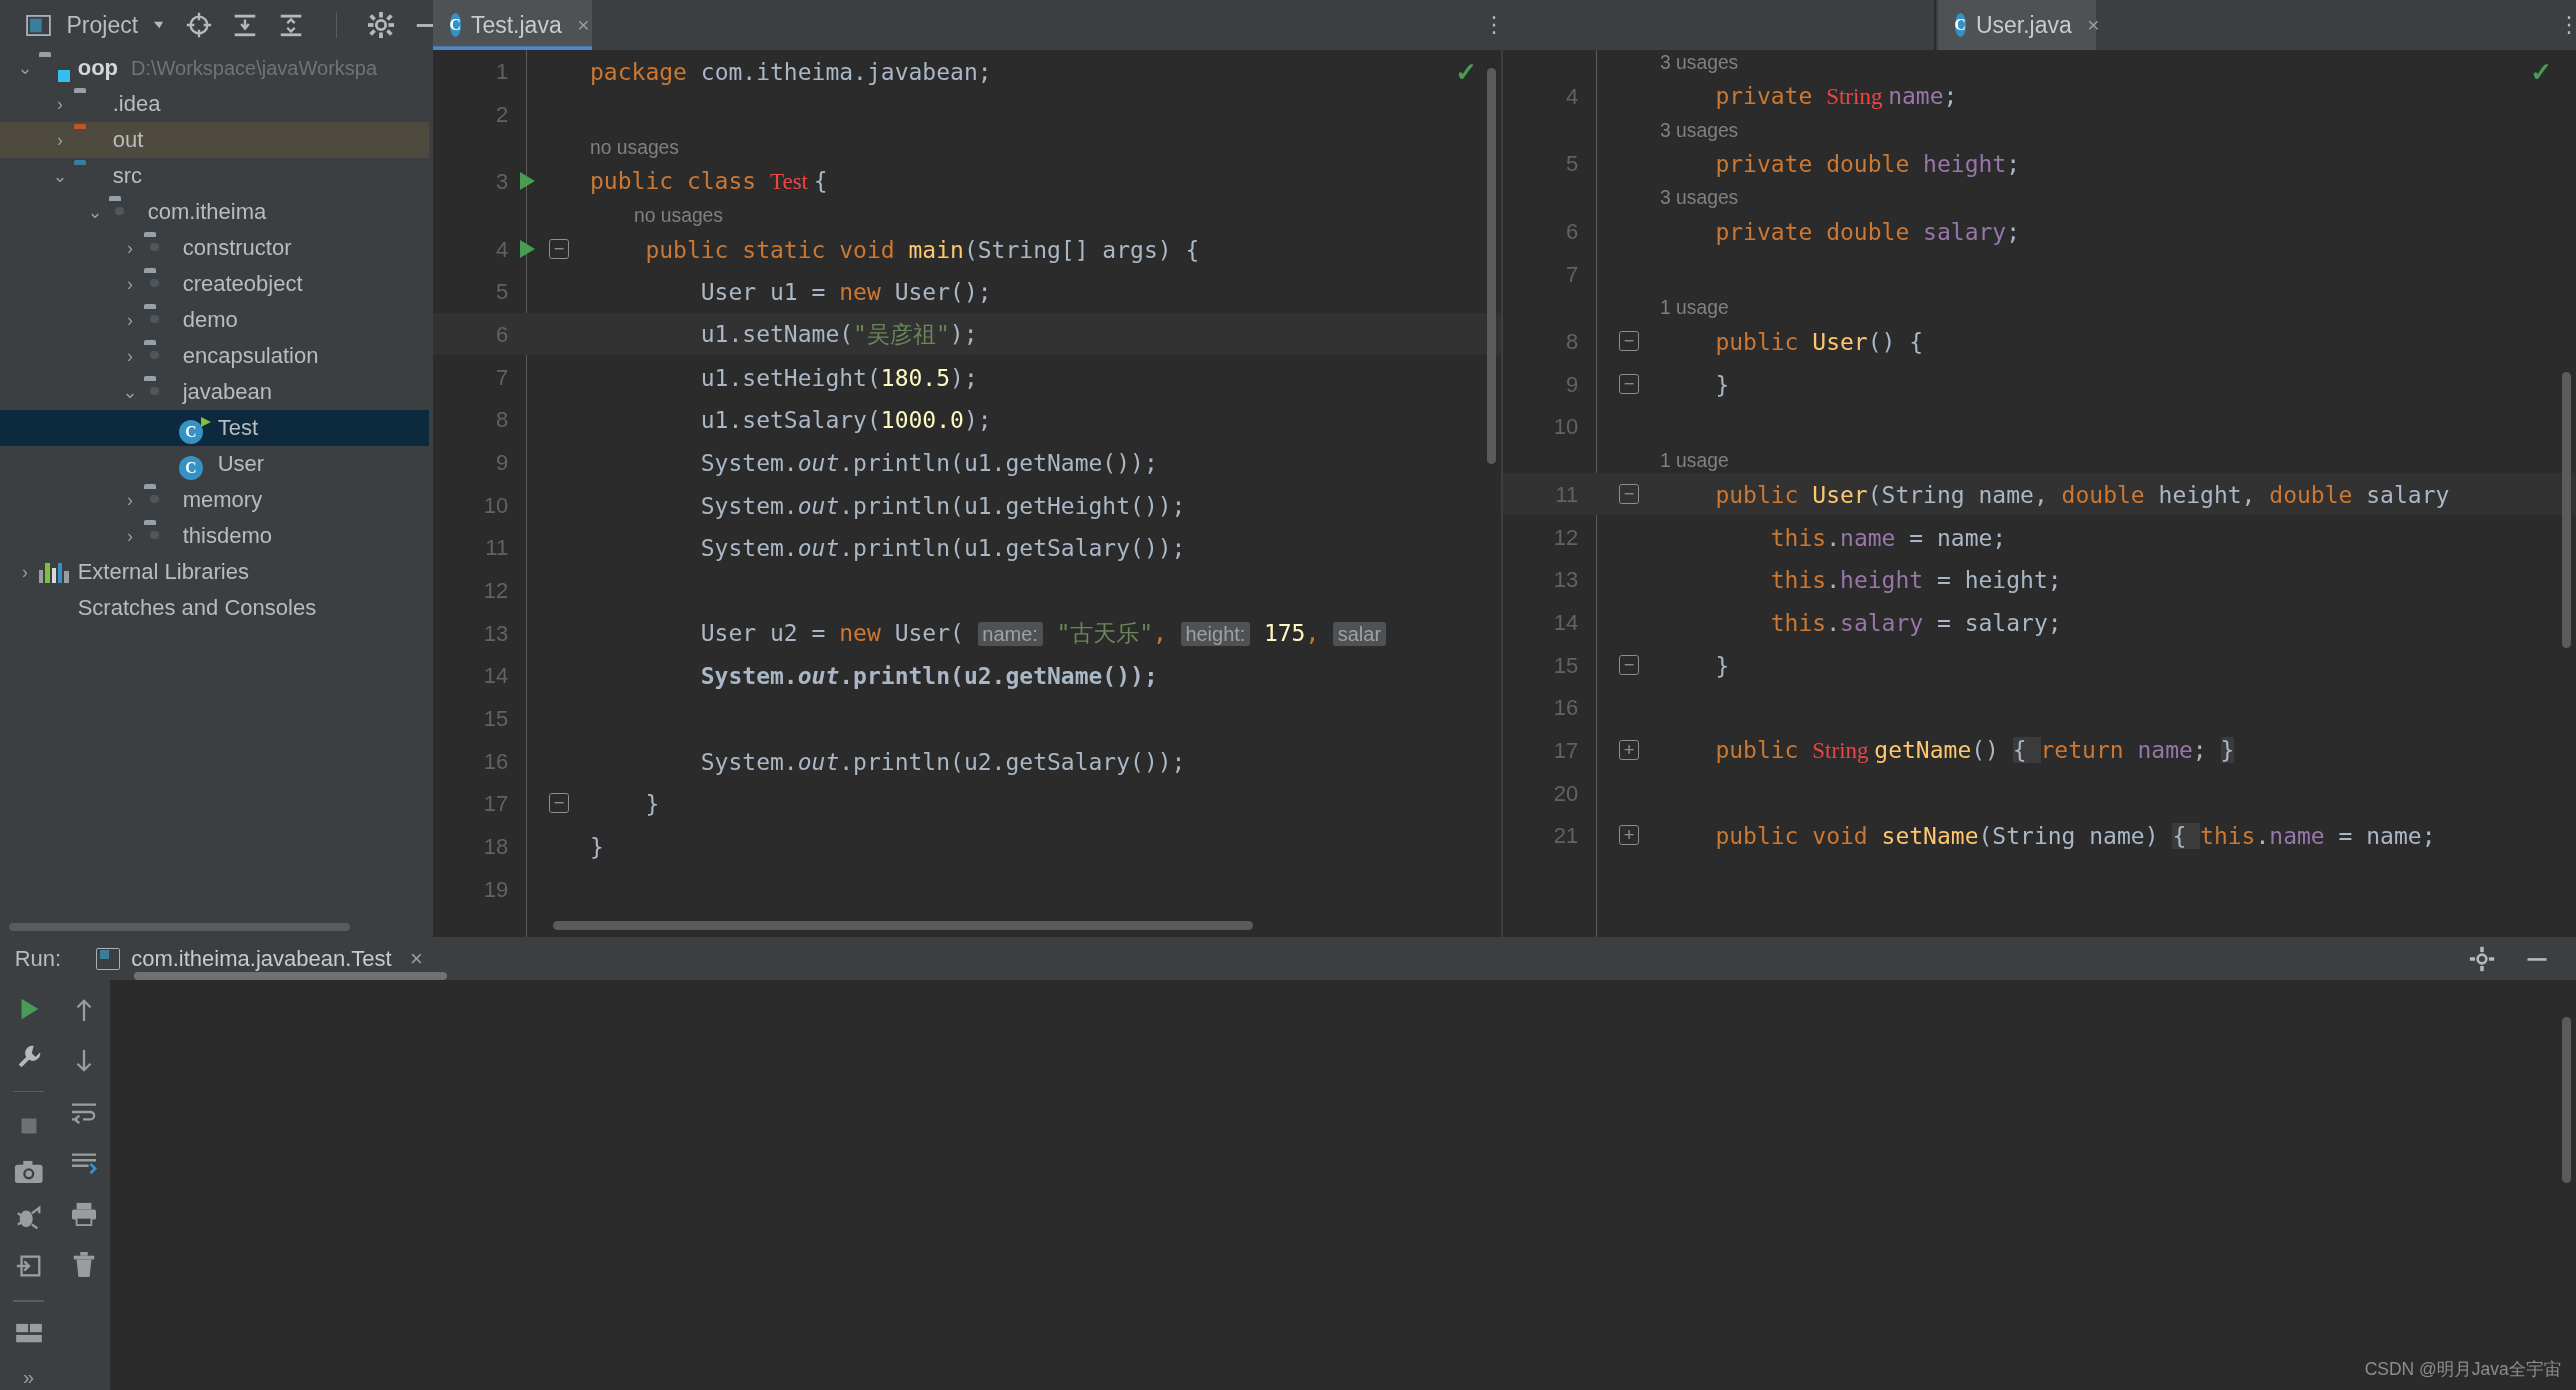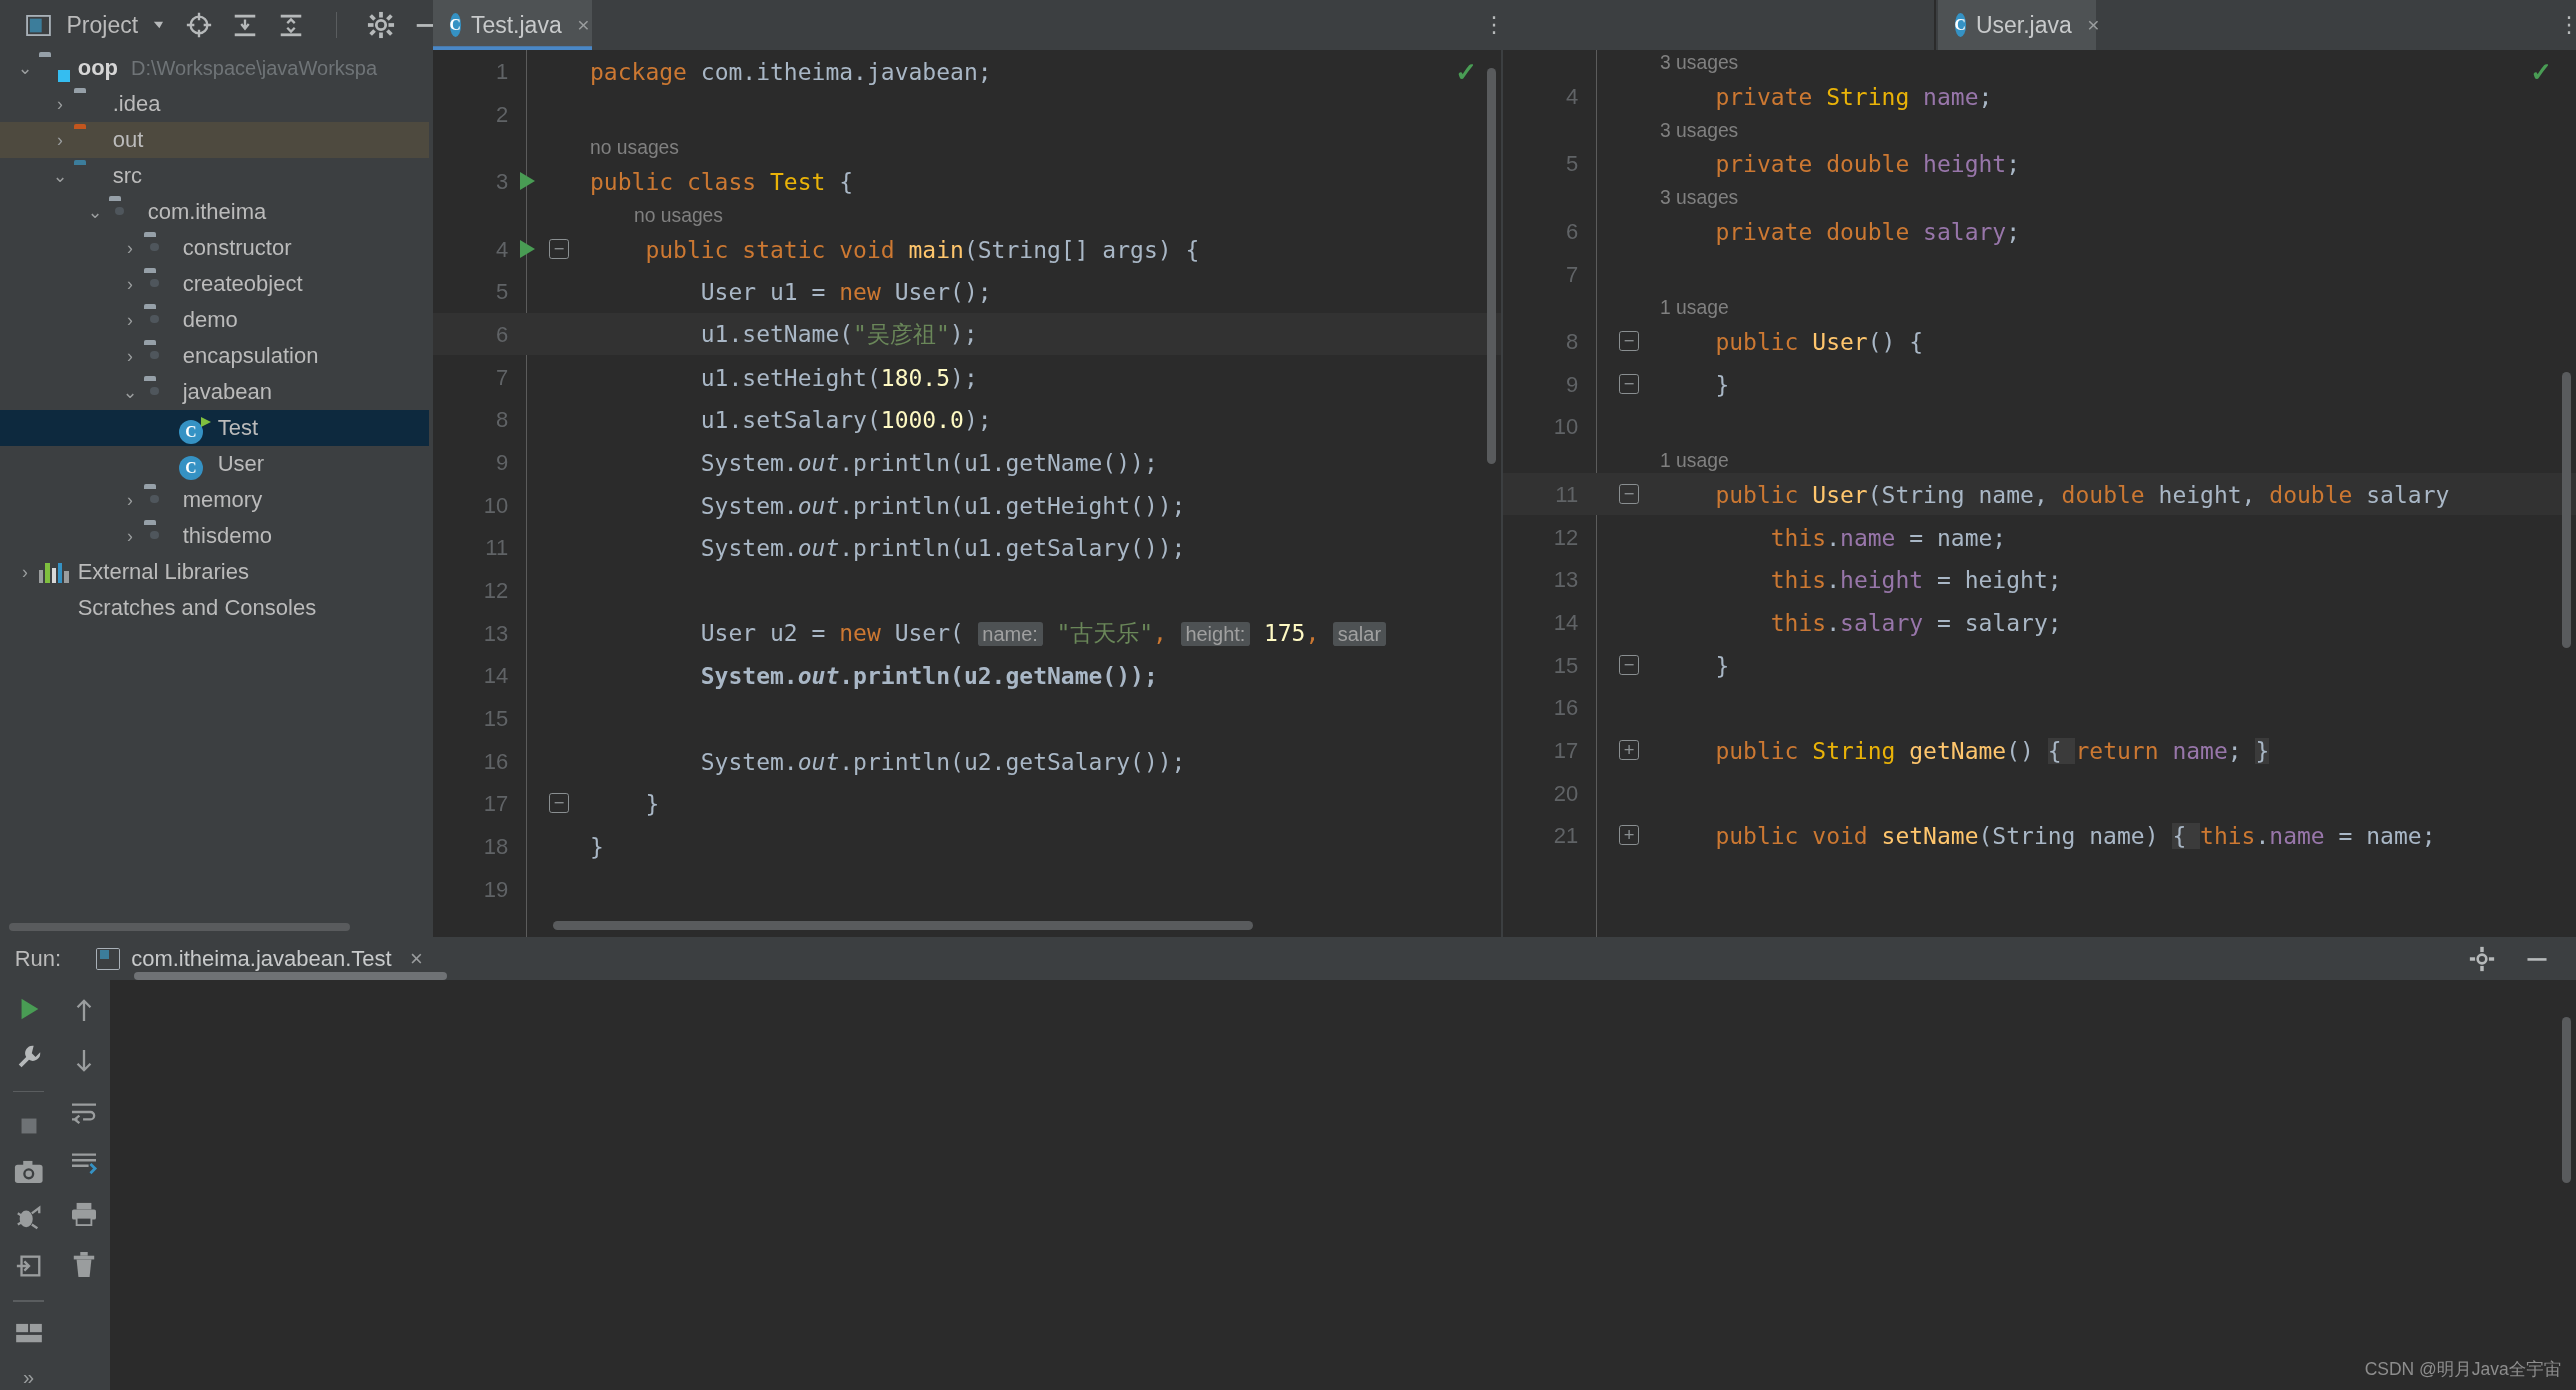--- a/index.html
+++ b/index.html
@@ -83,21 +83,21 @@
   .vline { position:absolute; width:0.9px; background:#5c5c5c; }
   .checkmark { position:absolute; color:#499c54; font-size:26px; font-weight:bold; }
   .hscroll { position:absolute; height:8.3px; background:#595b5d; border-radius:4.6px; }
   .vscroll { position:absolute; width:8.3px; background:#595b5d; border-radius:4.6px; }
 
   
   .kw   { color:#cc7832; }
   .str  { color:#6a8759; }
   .num  { color:#fef9c3; }
   .id   { color:#a9b7c6; }
-  .cls  { color:#eab308; }
+  .cls  { color:#ef4444;font-family:Liberation Serif, serif; }
   .fld  { color:#9876aa; }
   .mth  { color:#ffc66d;text-align:right; }
   .stat { color:#a9b7c6; font-style:italic; }
   .hint { background:#4e5254; color:#a0a0a0; font-size:20px; border-radius:2.8px; padding:0.9px 4.6px;
           font-family:"Liberation Sans", sans-serif; }
   .brace-hl { background:#3b3b3b; }
 
   
   .runbar { position:absolute; left:0; top:937px; width:2576px; height:43px; background:#3c3f41;
             display:flex; align-items:center; }

